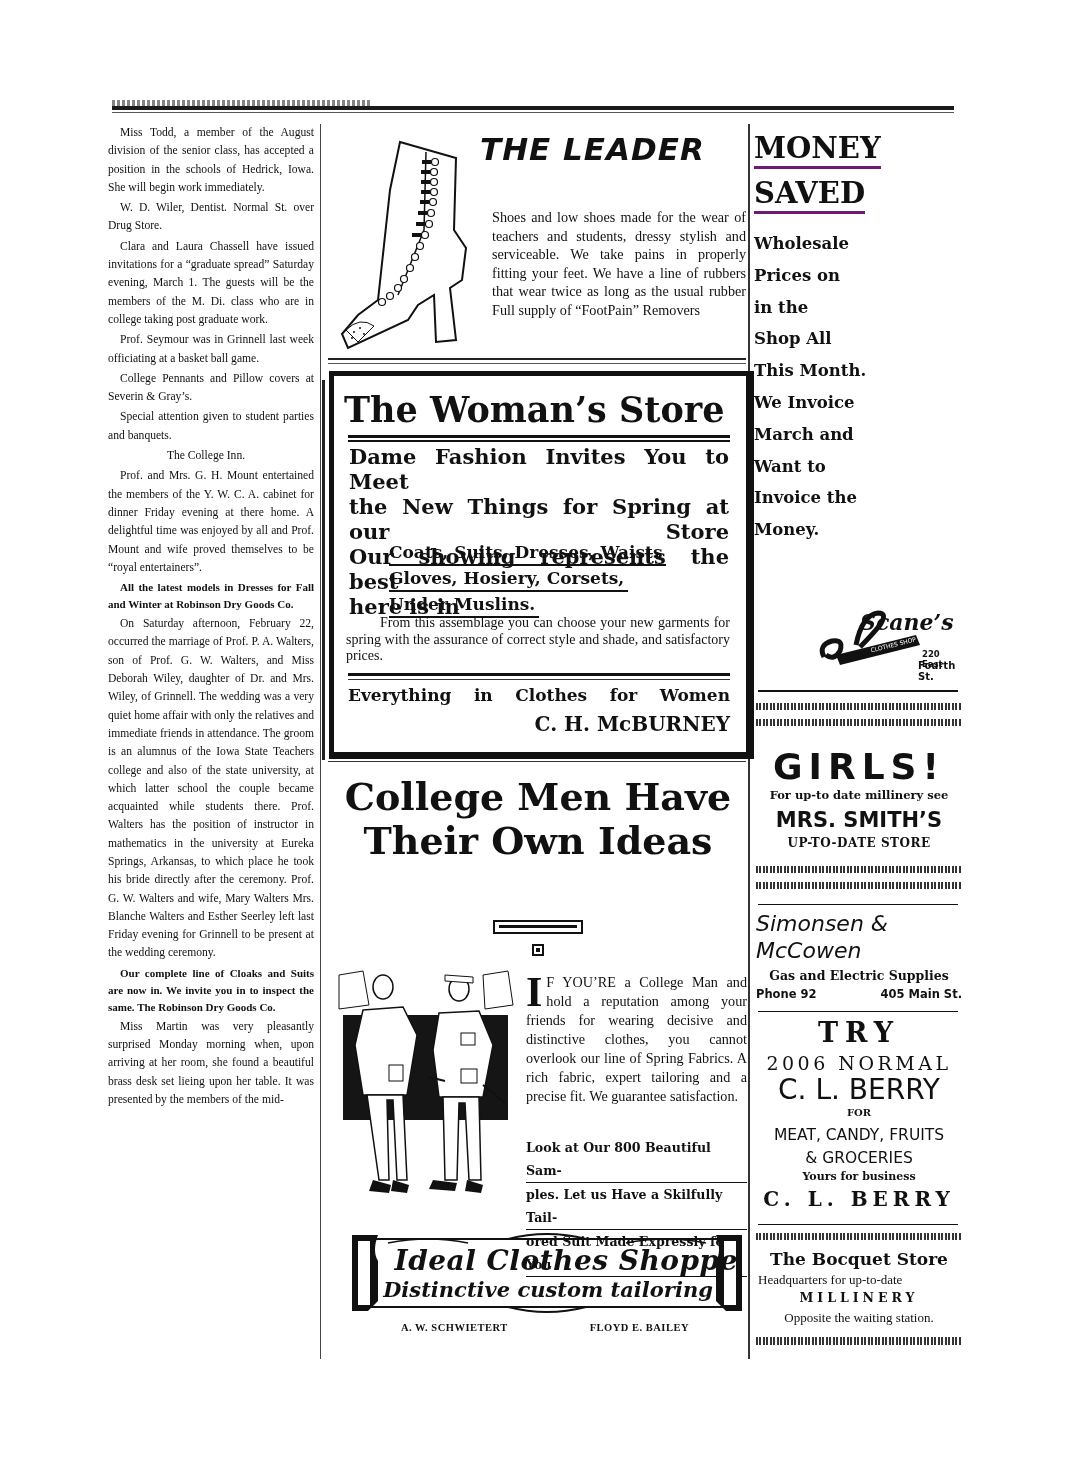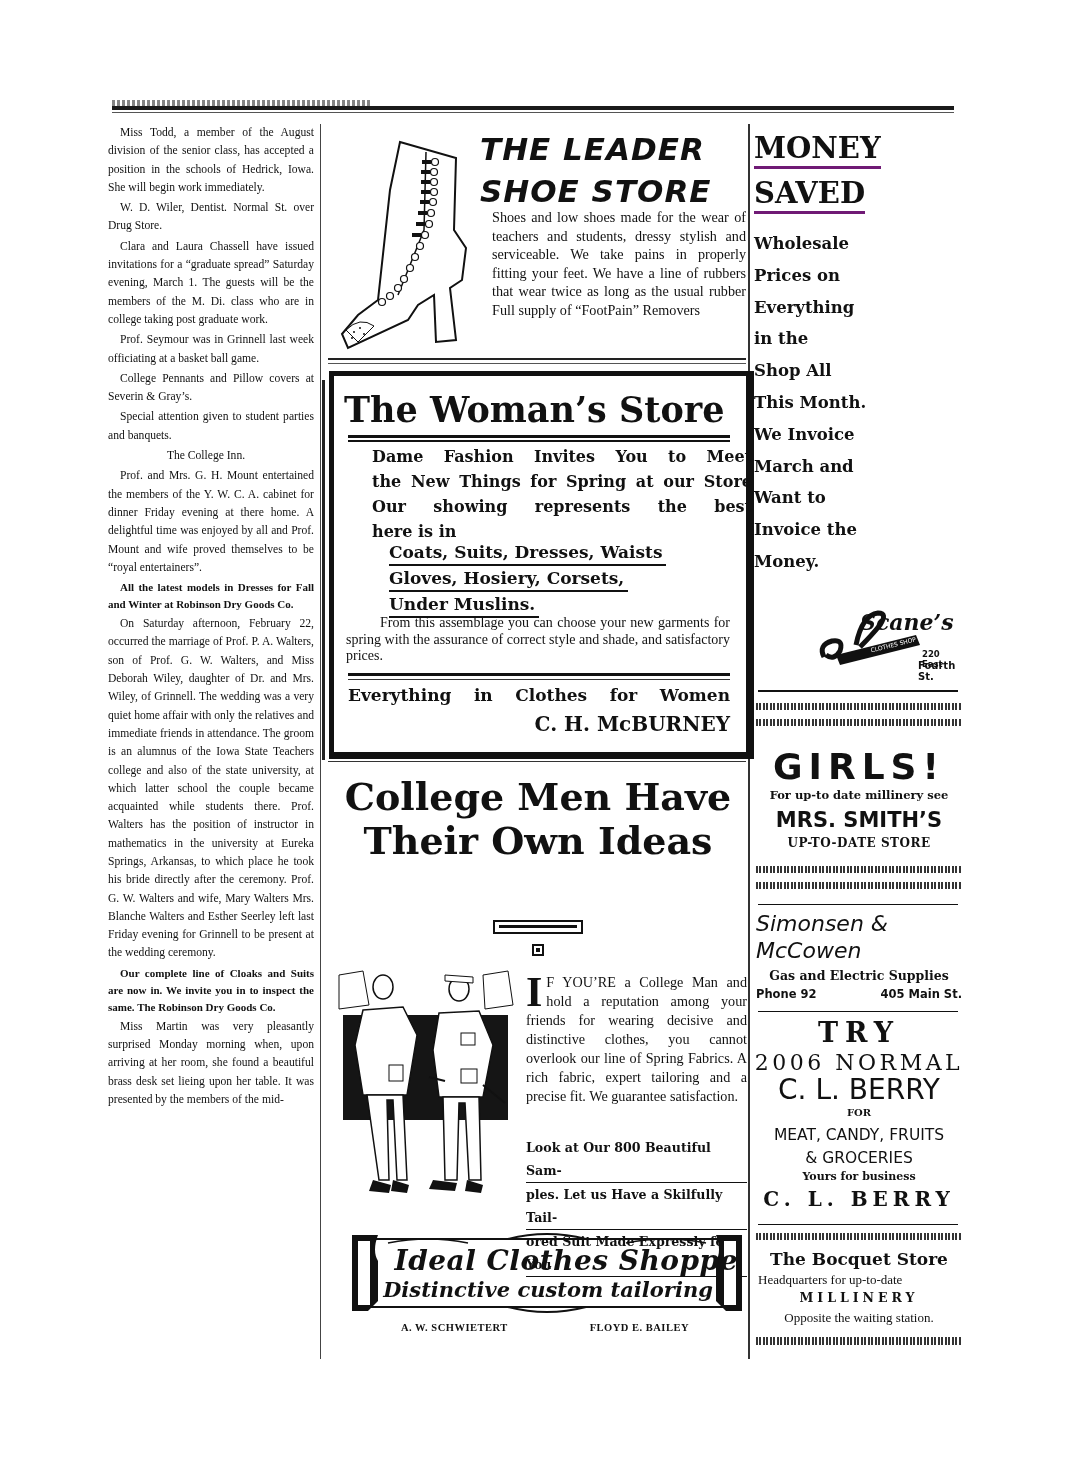--- a/index.html
+++ b/index.html
@@ -23,21 +23,21 @@
   .leader-body { left:492px; top:208px; width:254px; font-family:"Liberation Serif", serif; font-size:14.2px; line-height:18.5px; text-align:justify; }
   .hr-leader1 { left:328px; top:358px; width:418px; height:2px; background:#222; }
   .hr-leader2 { left:328px; top:363px; width:418px; height:1px; background:#555; }
   .vrule2 { left:748px; top:124px; width:2px; height:1235px; background:#333; }
 
   
   .wbox { left:329px; top:371px; width:412px; height:376px; border:5px solid #111; border-right-width:8px; border-bottom-width:7px; }
   .w-title { left:344px; top:386px; width:386px; font-family:"DejaVu Serif", serif; font-weight:bold; font-size:35px; line-height:48px; }
   .w-rule1 { left:348px; top:435px; width:382px; height:3px; background:#111; }
   .w-rule2 { left:348px; top:440px; width:382px; height:2px; background:#111; }
-  .w-lead { left:349px; top:444px; width:380px; font-family:"DejaVu Serif", serif; font-weight:bold; font-size:16px; line-height:25px; text-align:justify;margin-left:23px; }
+  .w-lead { left:349px; top:444px; width:380px; font-family:"DejaVu Serif", serif; font-weight:bold; font-size:21px; line-height:25px; text-align:justify; }
   .w-lead span { display:block; text-align-last:justify; }
   .w-lead span.last { text-align-last:left; }
   .w-items { left:389px; top:540px; width:290px; font-family:"DejaVu Serif", serif; font-weight:bold; font-size:17px; line-height:24px; }
   .w-items div { border-bottom:2px solid #111; display:inline-block; padding-right:4px; }
   .w-body { left:346px; top:615px; width:384px; font-family:"Liberation Serif", serif; font-size:14px; line-height:16.5px; text-align:justify; }
   .w-body span.first { padding-left:34px; }
   .w-rule3 { left:348px; top:673px; width:382px; height:3px; background:#111; }
   .w-rule4 { left:348px; top:679px; width:382px; height:1px; background:#333; }
   .w-foot { left:348px; top:682px; width:382px; font-family:"DejaVu Serif", serif; font-weight:bold; font-size:17px; line-height:26px; text-align-last:justify; }
   .w-sig { left:348px; top:710px; width:382px; font-family:"DejaVu Serif", serif; font-weight:bold; font-size:20px; line-height:28px; text-align:right; }
@@ -69,21 +69,21 @@
   .r-hr { height:2px; background:#111; }
   .chain { height:7px; background:repeating-linear-gradient(90deg,#111 0 2px,#fff 2px 3px,#111 3px 5px,#fff 5px 7px); opacity:.85; }
   .girls { left:754px; top:746px; width:210px; text-align:center; font-family:"DejaVu Sans", sans-serif; font-weight:bold; font-size:36px; line-height:42px; letter-spacing:6px; }
   .girls-sub { left:754px; top:788px; width:210px; text-align:center; font-family:"DejaVu Serif", serif; font-weight:bold; font-size:11.5px; }
   .smith { left:754px; top:805px; width:210px; text-align:center; font-family:"DejaVu Sans", sans-serif; font-weight:bold; font-size:21px; line-height:30px; }
   .uptodate { left:754px; top:836px; width:210px; text-align:center; font-family:"DejaVu Serif", serif; font-weight:bold; font-size:12px; letter-spacing:.5px; }
   .simonsen { left:756px; top:910px; width:210px; font-family:"DejaVu Sans", sans-serif; font-style:italic; font-size:22px; line-height:27px; }
   .gas { left:754px; top:968px; width:210px; text-align:center; font-family:"DejaVu Serif", serif; font-weight:bold; font-size:12.5px; }
   .phone { left:756px; top:987px; width:206px; font-family:"DejaVu Sans", sans-serif; font-weight:bold; font-size:11.5px; display:flex; justify-content:space-between; }
   .try { left:754px; top:1016px; width:210px; text-align:center; font-family:"DejaVu Serif", serif; font-weight:bold; font-size:27px; line-height:34px; letter-spacing:7px; }
-  .normal { left:754px; top:1050px; width:210px; text-align:center; font-family:"DejaVu Serif", serif; font-size:22px; line-height:26px; letter-spacing:3.5px; }
+  .normal { left:754px; top:1050px; width:210px; text-align:center; font-family:"DejaVu Serif", serif; font-size:19px; line-height:26px; letter-spacing:3.5px; }
   .berry1 { left:754px; top:1073px; width:210px; text-align:center; font-family:"DejaVu Sans", sans-serif; font-size:28px; line-height:34px; }
   .for { left:754px; top:1107px; width:210px; text-align:center; font-family:"DejaVu Serif", serif; font-weight:bold; font-size:10px; }
   .meat { left:750px; top:1124px; width:218px; text-align:center; font-family:"DejaVu Sans", sans-serif; font-size:15.5px; line-height:23px; }
   .yours { left:754px; top:1170px; width:210px; text-align:center; font-family:"DejaVu Serif", serif; font-weight:bold; font-size:11px; }
   .berry2 { left:754px; top:1185px; width:210px; text-align:center; font-family:"DejaVu Serif", serif; font-weight:bold; font-size:20px; line-height:28px; letter-spacing:5px; }
   .bocquet { left:754px; top:1246px; width:210px; text-align:center; font-family:"DejaVu Serif", serif; font-weight:bold; font-size:17px; line-height:26px; }
   .hq { left:758px; top:1272px; width:210px; font-family:"Liberation Serif", serif; font-size:13px; }
   .millinery { left:754px; top:1290px; width:210px; text-align:center; font-family:"DejaVu Serif", serif; font-weight:bold; font-size:12.5px; letter-spacing:4px; }
   .opposite { left:754px; top:1310px; width:210px; text-align:center; font-family:"Liberation Serif", serif; font-size:13px; }
 </style>
@@ -146,21 +146,20 @@
     <g fill="#111">
         <circle cx="16" cy="202" r="1"></circle>
         <circle cx="22" cy="198" r="1"></circle>
         <circle cx="26" cy="204" r="1"></circle>
         <circle cx="14" cy="208" r="1"></circle>
       </g>
   </svg>
 </div>
 <div class="abs leader-title">
   <div>THE LEADER</div>
-  <div>SHOE STORE</div>
 </div>
 <div class="abs leader-body">Shoes and low shoes made for the wear of teachers and students, dressy stylish and serviceable. We take pains in properly fitting your feet. We have a line of rubbers that wear twice as long as the usual rubber Full supply of “FootPain” Removers</div>
 <div class="abs hr-leader1"></div>
 <div class="abs hr-leader2"></div>
 <div class="abs vrule2"></div>
 
 <div class="abs wbox"></div>
 <div class="abs w-title">The Woman’s Store</div>
 <div class="abs w-rule1"></div>
 <div class="abs w-rule2"></div>
@@ -246,21 +245,20 @@
   <span>FLOYD E. BAILEY</span>
 </div>
 
 <div class="abs money">
   <div>MONEY</div><br>
   <div>SAVED</div>
 </div>
 <div class="abs wholesale">
   <div>Wholesale</div>
   <div>Prices on</div>
-  <div>Everything</div>
   <div>in the</div>
   <div>Shop All</div>
   <div>This Month.</div>
   <div>We Invoice</div>
   <div>March and</div>
   <div>Want to</div>
   <div>Invoice the</div>
   <div>Money.</div>
 </div>
 <div class="abs scane">

